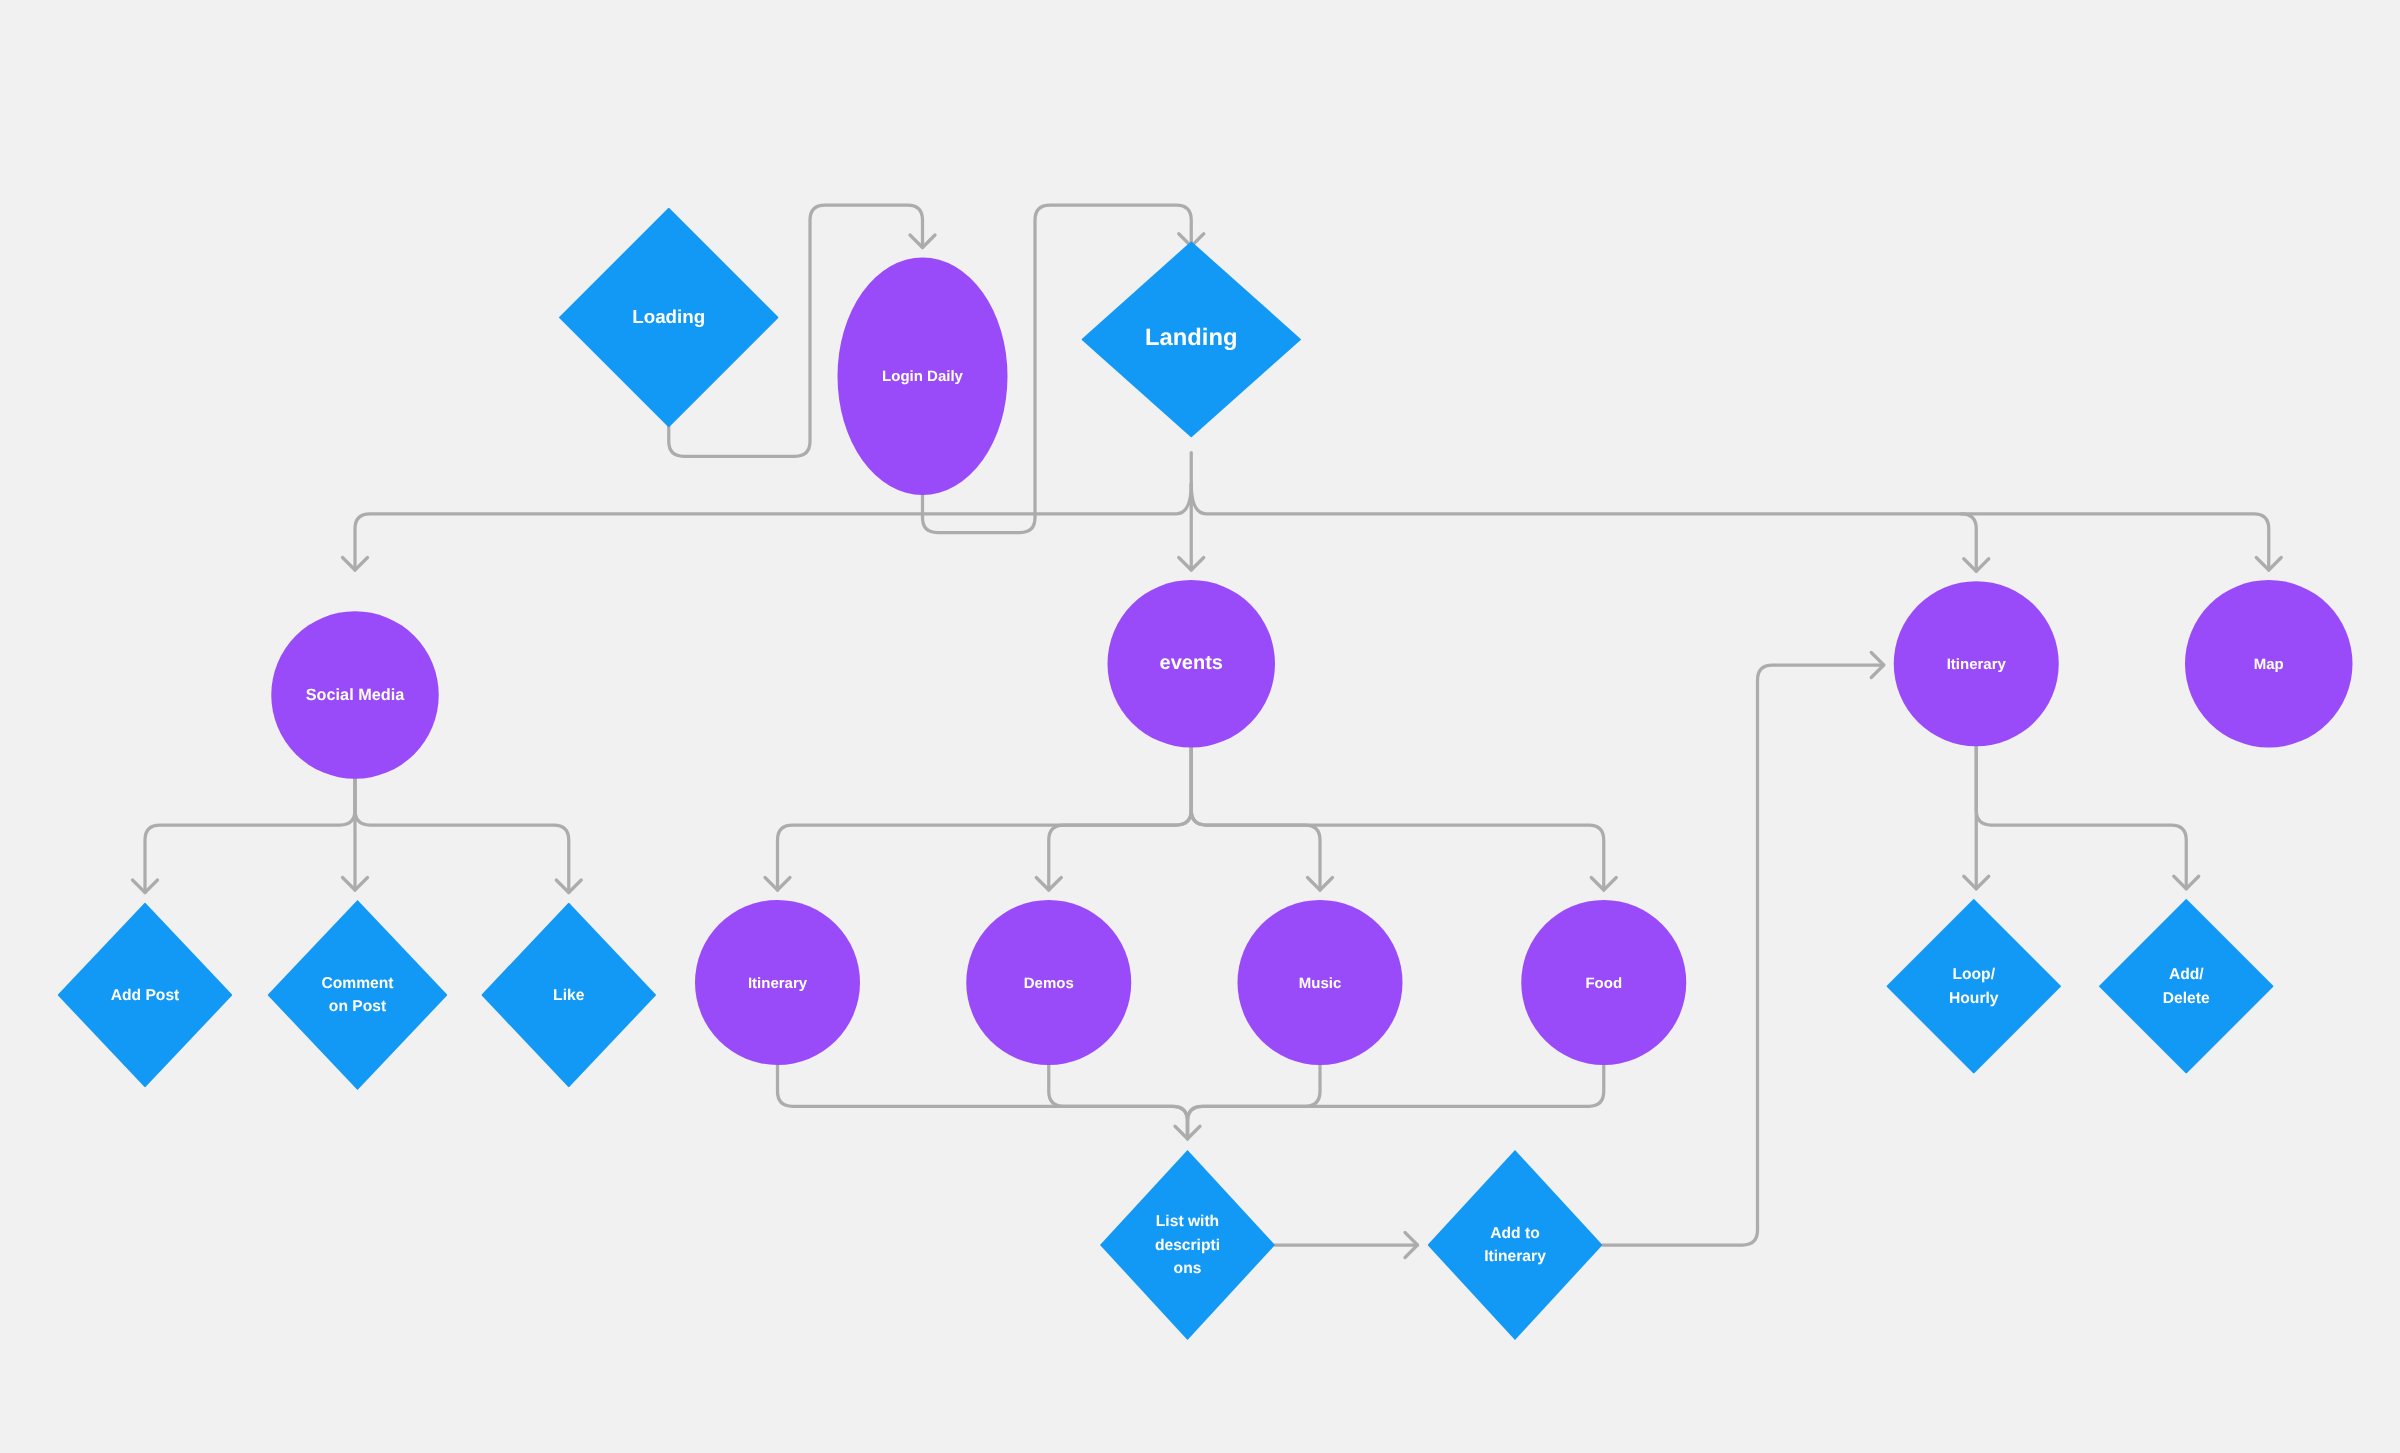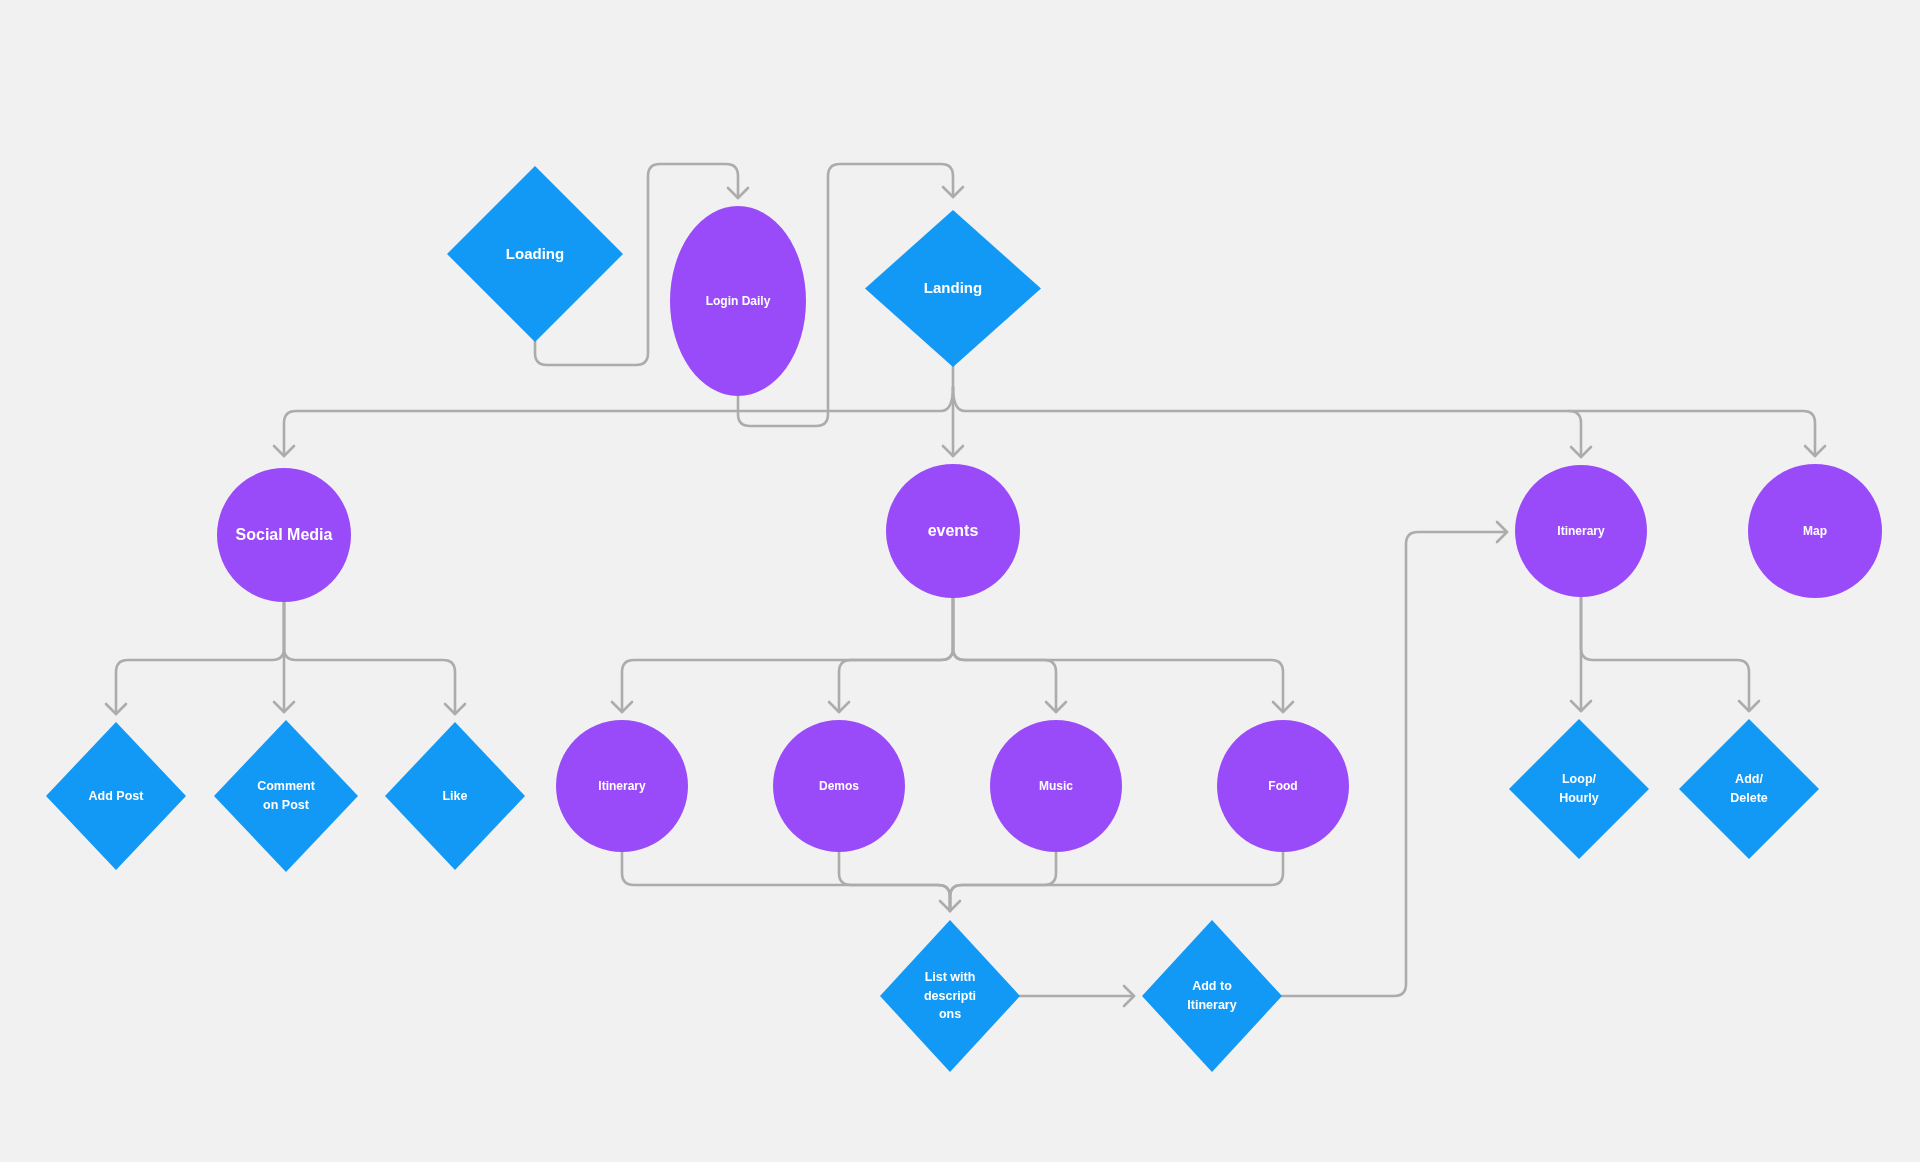--- a/index.html
+++ b/index.html
@@ -153,25 +153,25 @@
   </svg>
 
   <div class="node diamond" style="left:447px;top:166px;width:176px;height:176px;font-size:15px">
     <span class="lbl">Loading</span>
   </div>
 
   <div class="node circle" style="left:670px;top:206px;width:136px;height:190px;font-size:12px">
     <span class="lbl">Login Daily</span>
   </div>
 
-  <div class="node diamond" style="left:865px;top:210px;width:176px;height:157px;font-size:15px">
+  <div class="node diamond" style="left:865px;top:193px;width:176px;height:157px;font-size:19px">
     <span class="lbl">Landing</span>
   </div>
 
-  <div class="node circle" style="left:217px;top:468px;width:134px;height:134px;font-size:16px">
+  <div class="node circle" style="left:217px;top:489px;width:134px;height:134px;font-size:13px">
     <span class="lbl">Social Media</span>
   </div>
 
   <div class="node circle" style="left:886px;top:464px;width:134px;height:134px;font-size:16px">
     <span class="lbl">events</span>
   </div>
 
   <div class="node circle" style="left:1515px;top:465px;width:132px;height:132px;font-size:12px">
     <span class="lbl">Itinerary</span>
   </div>

